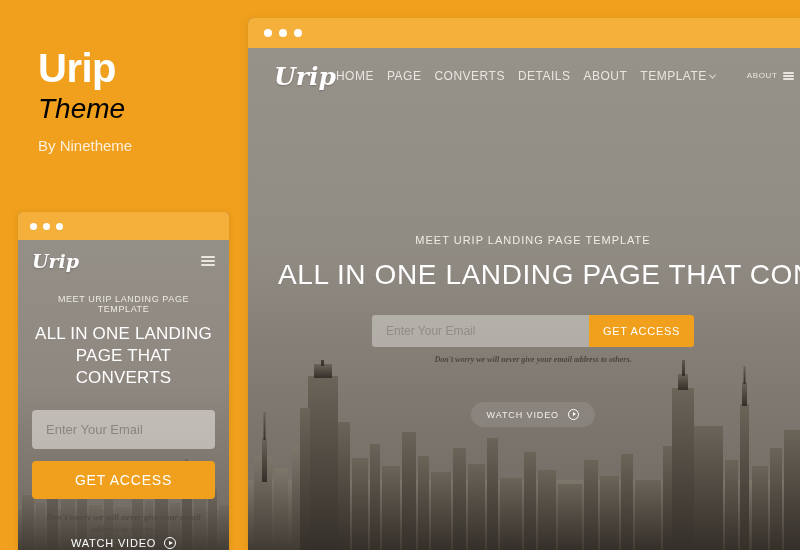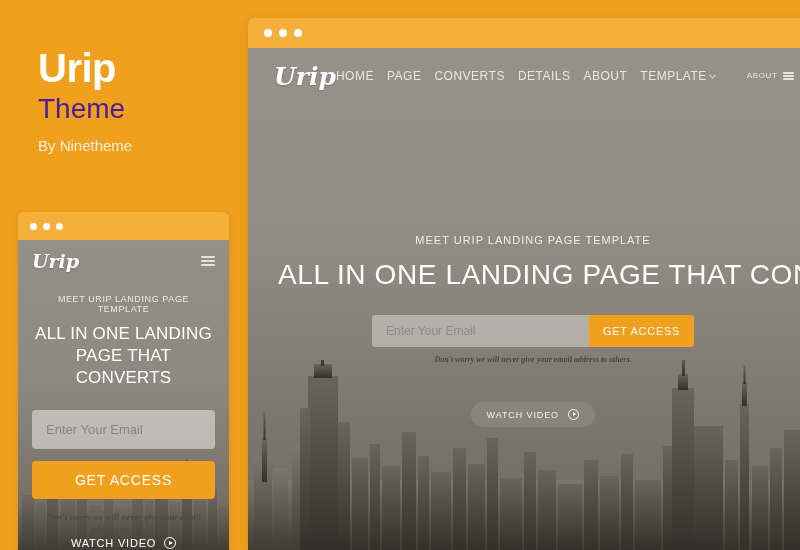--- a/index.html
+++ b/index.html
@@ -36,22 +36,23 @@
     letter-spacing: -0.5px;
     line-height: 1;
   }
 
   .brand-sub {
     position: absolute;
     left: 38px;
     top: 95px;
     font-size: 28px;
     font-weight: 300;
-    color: #4c1d95;
+    color: #000000;
     line-height: 1;
+    font-style: italic;
   }
 
   .brand-author {
     position: absolute;
     left: 38px;
     top: 138px;
     font-size: 15px;
     font-weight: 400;
     color: #fdeeda;
     line-height: 1;

